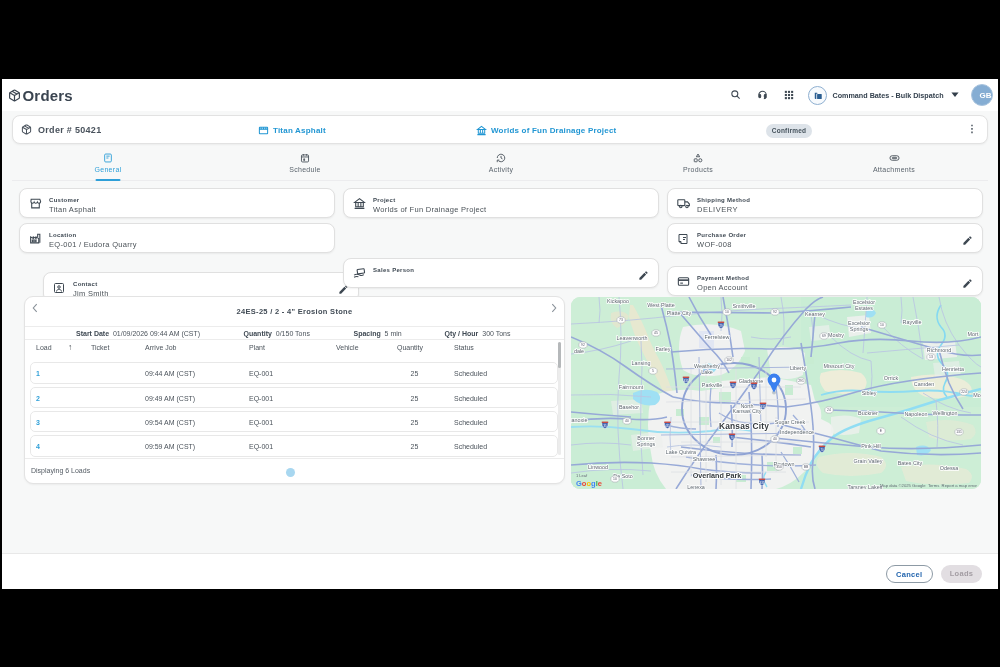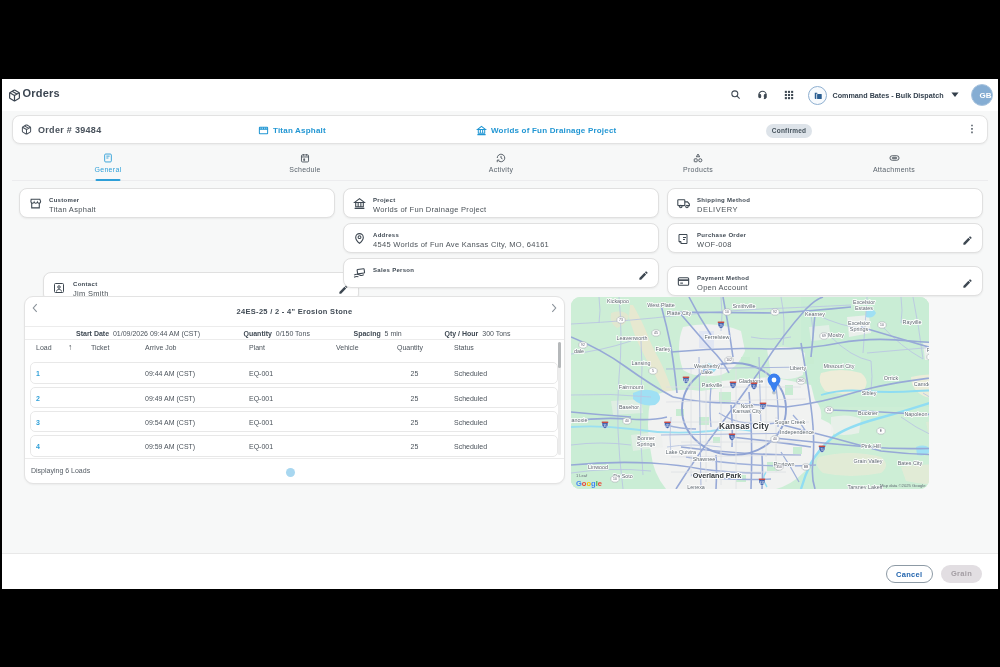--- a/index.html
+++ b/index.html
@@ -4,21 +4,21 @@
 <style>
   * { margin:0; padding:0; box-sizing:border-box; }
   html,body { width:1000px; height:667px; background:#000; overflow:hidden;
     font-family:"Liberation Sans", sans-serif; }
   #app { position:absolute; left:1.5px; top:79px; width:996.5px; height:510px;
     background:#f7f8f8; overflow:hidden; }
   .abs { position:absolute; }
 
   
   #hdr { position:absolute; left:0; top:0; width:100%; height:32px; background:#fff; }
-  #title { position:absolute; left:21px; top:8px; font-size:11px; font-weight:bold; color:#3a4450; letter-spacing:0.2px; }
+  #title { position:absolute; left:21px; top:8px; font-size:15px; font-weight:bold; color:#3a4450; letter-spacing:0.2px; }
 
   
   .card { background:#fff; border:1px solid #e2e2e2; border-radius:8px;
     box-shadow:0 1px 2px rgba(0,0,0,0.05); }
   #orderbar { position:absolute; left:10.5px; top:36px; width:976px; height:29px; }
   #orderbar .ordnum { position:absolute; left:25px; top:9px; font-size:9px; font-weight:bold; color:#49525c; letter-spacing:0.3px; }
   .bluelink { font-size:8px; font-weight:bold; color:#2196d3; letter-spacing:0.2px; }
   #chip { position:absolute; left:753px; top:8px; width:46px; height:13.5px; background:#dde3e9; border-radius:7px;
     font-size:6.5px; font-weight:bold; color:#45525c; text-align:center; line-height:14px; letter-spacing:0.2px;}
   #kebab { position:absolute; left:954px; top:7px; font-size:10px; color:#4a545e; font-weight:bold; letter-spacing:0;}
@@ -44,21 +44,21 @@
   #loads .inforow { position:absolute; top:30px; left:0; right:0; height:13px; border-bottom:1px solid #ececec; font-size:7px; color:#4c545c;}
   .ib { font-weight:bold; color:#3f4953; }
   #loads .thead { position:absolute; top:43px; left:0; right:0; height:22px; font-size:7px; color:#4c545c; }
   .trow { position:absolute; left:4.5px; width:528px; height:21.5px; background:#fff; border:1px solid #e8e8e8; border-radius:5px; font-size:7px; color:#4b535b;}
   .trow .ld { position:absolute; left:5.5px; top:7px; color:#2e9fd8; font-weight:bold;}
   #loads .lfoot { position:absolute; left:0; right:0; top:160.5px; border-top:1px solid #ececec; height:27px; font-size:7px; color:#535b63; }
   #scrollbar { position:absolute; right:3px; top:45px; width:3.5px; height:113px; background:#ececec; border-radius:2px;}
   #scrollthumb { position:absolute; right:3px; top:45px; width:3.5px; height:26px; background:#b5b8ba; border-radius:2px;}
 
   
-  #map { position:absolute; left:569.5px; top:217.5px; width:358px; height:192px; border-radius:9px; overflow:hidden; background:#cdeed4;}
+  #map { position:absolute; left:569.5px; top:217.5px; width:410px; height:192px; border-radius:9px; overflow:hidden; background:#cdeed4;}
 
   
   #footline { position:absolute; left:0; right:0; top:474px; border-top:1px solid #e8e8e8; height:36px; background:#fff;}
   .btn { position:absolute; top:11px; height:18px; border-radius:9px; font-size:7.5px; font-weight:bold; text-align:center; line-height:17px; letter-spacing:0.3px;}
   #cancel { left:884.5px; width:46.5px; background:#fff; border:1px solid #8d9aa5; color:#2365ae; }
   #save { left:939.5px; width:41px; background:#e2dee2; color:#a39da3; }
 </style>
 </head>
 <body>
 <div id="app">
@@ -102,21 +102,21 @@
         <path d="M0.5 0.5 L5 6 L9.5 0.5z"></path>
       </svg>
     <div class="abs" style="left:969px;top:4.5px;width:22px;height:22px;border-radius:50%;background:#85add3;border:1.5px solid #a9c4de;color:#fff;font-size:8px;font-weight:bold;text-align:right;line-height:21px;">GB</div>
   </div>
 
   <div id="orderbar" class="card">
     <svg class="abs" style="left:8px;top:8px" width="11" height="11" viewBox="0 0 24 24" fill="none" stroke="#49525c" stroke-width="2.2" stroke-linejoin="round">
         <path d="M21 16V8a2 2 0 0 0-1-1.73l-7-4a2 2 0 0 0-2 0l-7 4A2 2 0 0 0 3 8v8a2 2 0 0 0 1 1.73l7 4a2 2 0 0 0 2 0l7-4A2 2 0 0 0 21 16z"></path>
         <path d="M3.3 7L12 12l8.7-5M12 22V12M16.5 9.4L7.5 4.2"></path>
       </svg>
-    <div class="ordnum">Order # 39484</div>
+    <div class="ordnum">Order # 50421</div>
     <svg class="abs" style="left:245px;top:9px" width="11" height="11" viewBox="0 0 24 24" fill="none" stroke="#2196d3" stroke-width="2.2">
         <path d="M3 9h18M3 9V6a1 1 0 0 1 1-1h16a1 1 0 0 1 1 1v3M3 9v9a1 1 0 0 0 1 1h16a1 1 0 0 0 1-1V9"></path>
         <path d="M7 5v4M12 5v4M17 5v4"></path>
       </svg>
     <div class="abs bluelink" style="left:260px;top:10px;">Titan Asphalt</div>
     <svg class="abs" style="left:463px;top:9px" width="11" height="11" viewBox="0 0 24 24" fill="none" stroke="#2196d3" stroke-width="2.2">
         <path d="M3 21h18M4 18h16M5 10v8M9.5 10v8M14.5 10v8M19 10v8M3 10h18L12 3z"></path>
       </svg>
     <div class="abs bluelink" style="left:478px;top:10px;">Worlds of Fun Drainage Project</div>
     <div id="chip">Confirmed</div>
@@ -182,27 +182,27 @@
   <div class="fcard" style="left:665.5px;top:109px;">
     <div class="ficon"><svg width="14" height="13" viewBox="0 0 26 24" fill="none" stroke="#3e4852" stroke-width="2">
           <rect x="1.5" y="5" width="13" height="11" rx="1"></rect>
           <path d="M14.5 9h5l3.5 4v3h-3.5"></path>
           <circle cx="7" cy="17.5" r="2.3"></circle>
           <circle cx="18.5" cy="17.5" r="2.3"></circle>
         </svg></div>
     <div class="lab">Shipping Method</div>
       <div class="val" style="letter-spacing:0.5px;">DELIVERY</div>
   </div>
-  <div class="fcard" style="left:341.5px;top:144px;">
+  <div class="fcard" style="left:17.5px;top:144px;">
     <div class="ficon"><svg width="13" height="13" viewBox="0 0 24 24" fill="none" stroke="#3e4852" stroke-width="2">
-          <path d="M12 21s7-6.1 7-11a7 7 0 1 0-14 0c0 4.9 7 11 7 11z"></path>
-          <circle cx="12" cy="9.5" r="2.6"></circle>
-        </svg></div>
-    <div class="lab">Address</div>
-      <div class="val">4545 Worlds of Fun Ave Kansas City, MO, 64161</div>
+          <path d="M3 20V9l5 3V9l5 3V9l5 3v8z"></path>
+          <path d="M16 9V4h4v16M6 15h7v3H6z"></path>
+        </svg></div>
+    <div class="lab">Location</div>
+      <div class="val">EQ-001 / Eudora Quarry</div>
   </div>
   <div class="fcard" style="left:665.5px;top:144px;">
     <div class="ficon"><svg width="12" height="12" viewBox="0 0 24 24" fill="none" stroke="#3e4852" stroke-width="2">
           <path d="M4 3h16v18H8l-4-4z"></path>
           <path d="M8 21v-4H4M12 9h6M12 13h4"></path>
         </svg></div>
     <div class="lab">Purchase Order</div>
       <div class="val">WOF-008</div>
     <div class="pencil"><svg width="11" height="11" viewBox="0 0 24 24" fill="#3e4852">
           <path d="M3 17.2V21h3.8L17.8 10 14 6.2 3 17.2zM20.7 7.1a1 1 0 0 0 0-1.4l-2.4-2.4a1 1 0 0 0-1.4 0l-1.8 1.8 3.8 3.8 1.8-1.8z"></path>
@@ -583,15 +583,15 @@
 <circle cx="203" cy="83" r="2.4" fill="#ffffff"></circle>
 <g font-family="Liberation Sans, sans-serif">
           <text x="5" y="188.5" font-size="7.5px" font-weight="bold"><tspan fill="#4285F4">G</tspan><tspan fill="#EA4335">o</tspan><tspan fill="#FBBC05">o</tspan><tspan fill="#4285F4">g</tspan><tspan fill="#34A853">l</tspan><tspan fill="#EA4335">e</tspan></text>
 <text x="5" y="180" font-size="4px" fill="#667">1 Leaf</text>
 <text x="406" y="190" font-size="4.2px" fill="#5f6a72" text-anchor="end">Map data ©2025 Google&nbsp;&nbsp;Terms&nbsp;&nbsp;Report a map error</text>
         </g>
 </svg></div>
 
   <div id="footline">
     <div class="btn" id="cancel">Cancel</div>
-    <div class="btn" id="save">Grain</div>
+    <div class="btn" id="save">Loads</div>
   </div>
 </div>
 
 </body></html>

